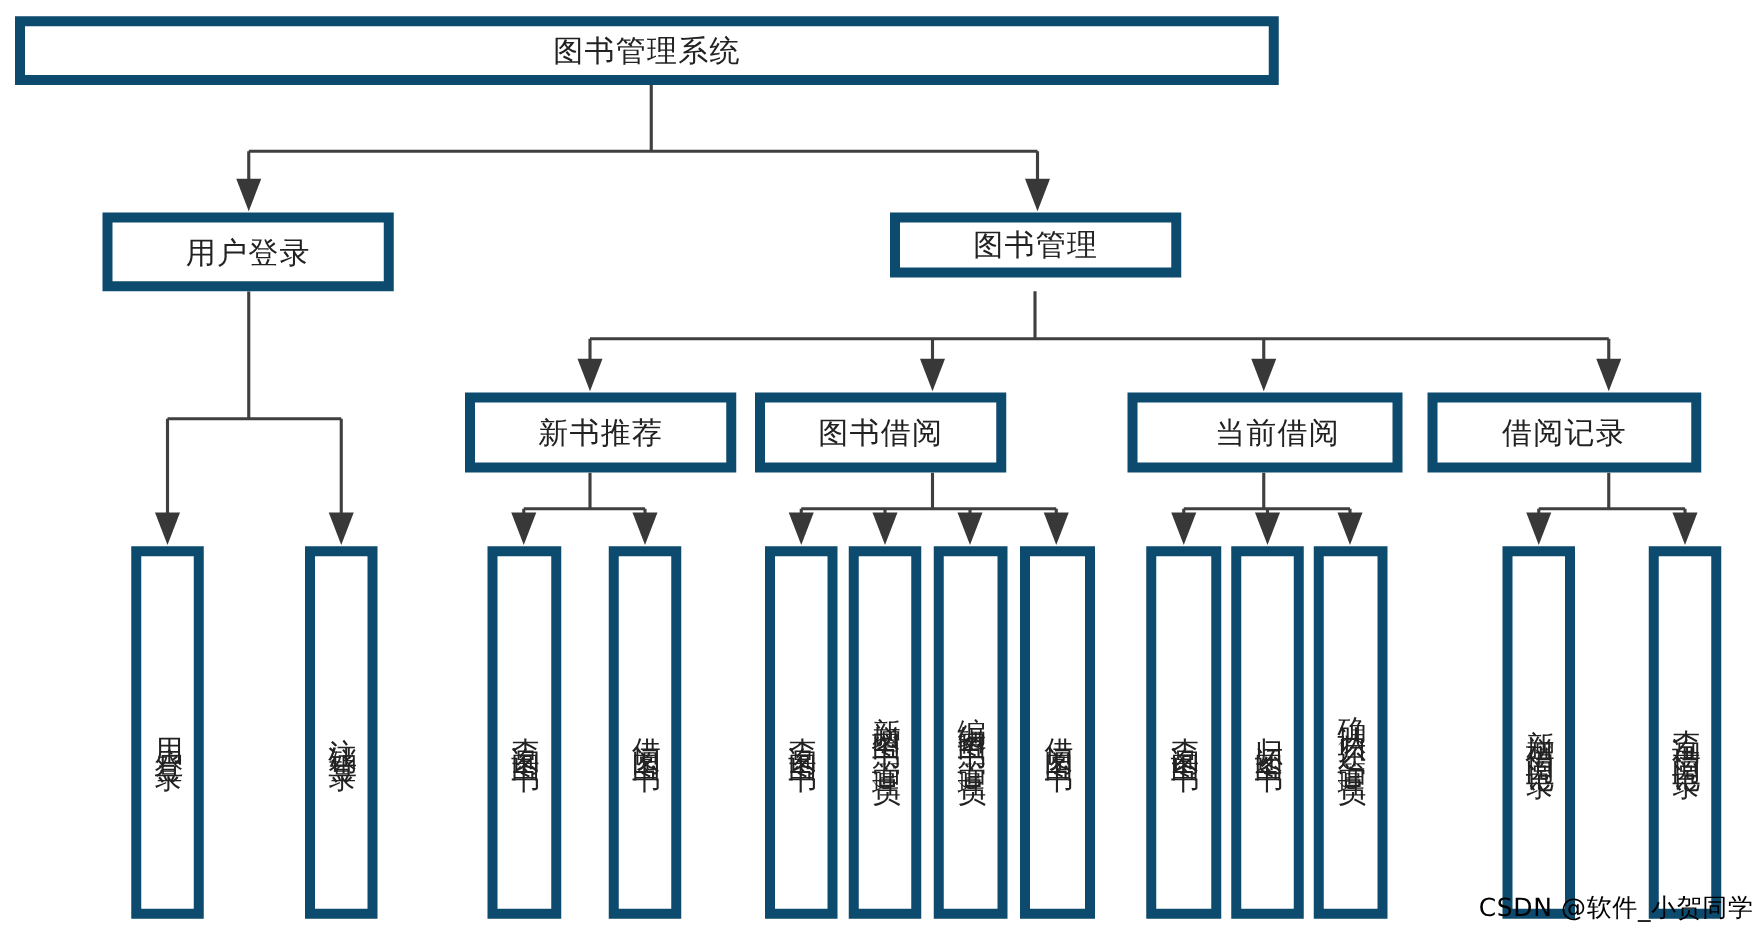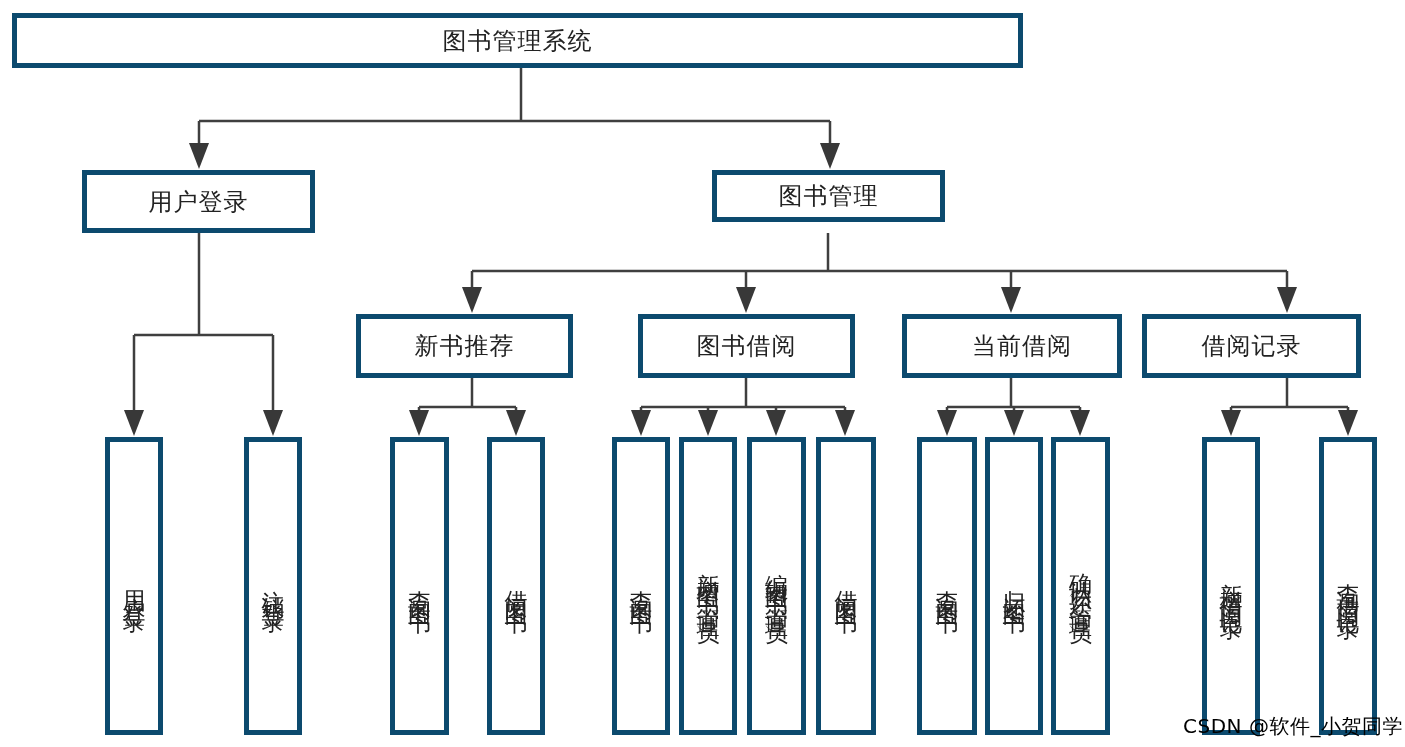--- a/index.html
+++ b/index.html
@@ -10,21 +10,21 @@
     font-family:"DejaVu Sans","Liberation Sans",sans-serif;
     overflow:hidden;
   }
   #connectors{position:absolute;left:0;top:0;z-index:1;}
   #connectors line{stroke:#3f3f3f;stroke-width:2.5;}
   #connectors polygon{fill:#383838;stroke:none;}
   .node{
     position:absolute;
     box-sizing:border-box;
     background:#ffffff;
-    border:5px solid #0c4a6e;
+    border:8px solid #0c4a6e;
     display:flex;
     align-items:center;
     justify-content:center;
     color:#222222;
     z-index:2;
   }
   .h-label{font-size:24px;letter-spacing:1px;white-space:nowrap;}
   .v-label{
     writing-mode:vertical-rl;
     text-orientation:mixed;
@@ -114,24 +114,24 @@
     <span class="h-label">图书管理系统</span>
   </div>
 
   <div class="node" style="left:82px;top:170px;width:233px;height:63px;">
     <span class="h-label">用户登录</span>
   </div>
   <div class="node" style="left:712px;top:170px;width:233px;height:52px;">
     <span class="h-label">图书管理</span>
   </div>
 
-  <div class="node" style="left:356px;top:314px;width:217px;height:64px;">
+  <div class="node" style="left:372px;top:314px;width:217px;height:64px;">
     <span class="h-label">新书推荐</span>
   </div>
-  <div class="node" style="left:638px;top:314px;width:217px;height:64px;">
+  <div class="node" style="left:604px;top:314px;width:201px;height:64px;">
     <span class="h-label">图书借阅</span>
   </div>
   <div class="node" style="left:902px;top:314px;width:220px;height:64px;padding-left:20px;">
     <span class="h-label">当前借阅</span>
   </div>
   <div class="node" style="left:1142px;top:314px;width:219px;height:64px;">
     <span class="h-label">借阅记录</span>
   </div>
 
   <div class="node" style="left:105px;top:437px;width:58px;height:298px;">

